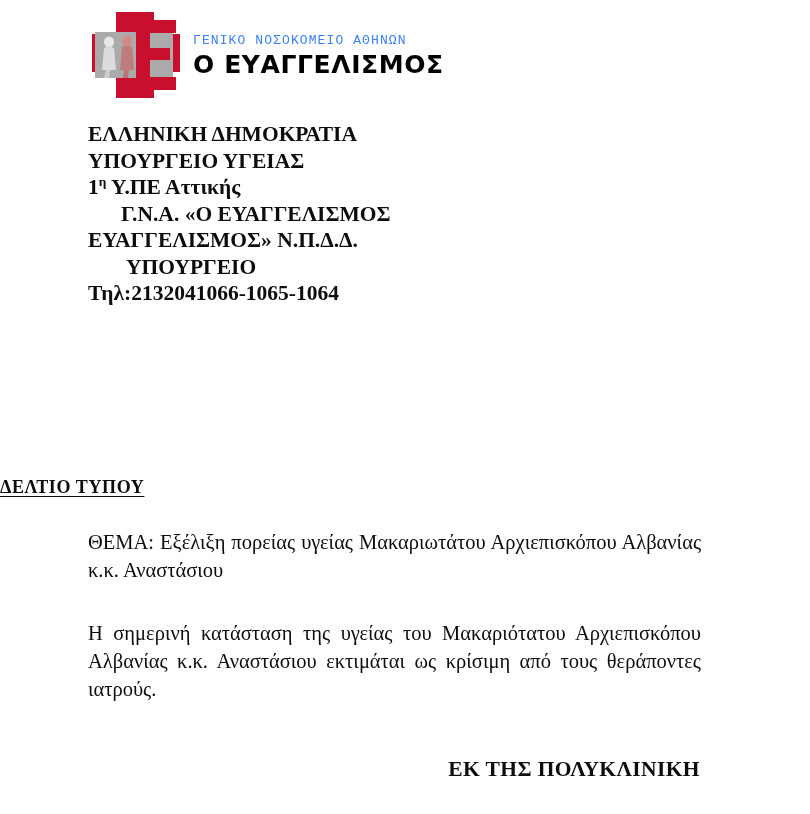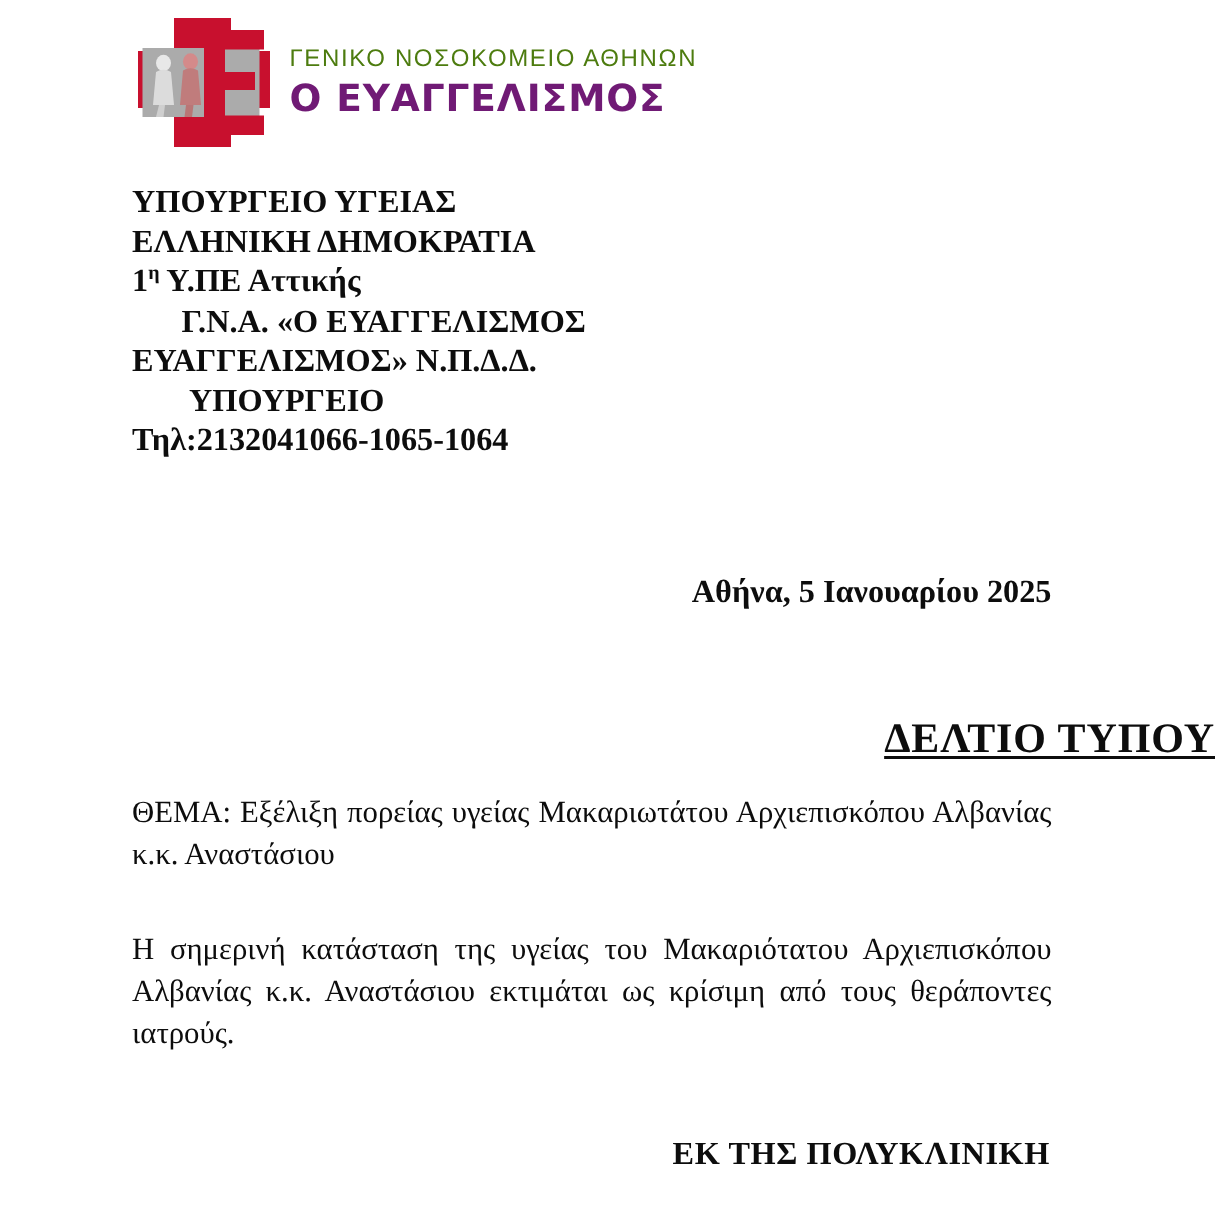--- a/index.html
+++ b/index.html
@@ -49,33 +49,33 @@
 
   .logo-text {
     margin-left: 10px;
     display: flex;
     flex-direction: column;
     justify-content: center;
     line-height: 1;
   }
 
   .logo-line-top {
-    font-family: Liberation Sans, sans-serif;
-    font-size: 16px;
+    font-family: Liberation Mono, monospace;
+    font-size: 13px;
     letter-spacing: 1.1px;
-    color: #4d7c0f;
+    color: #3b82f6;
     white-space: nowrap;
   }
 
   .logo-line-main {
     font-family: "DejaVu Sans", sans-serif;
     font-size: 25px;
     font-weight: bold;
     letter-spacing: 0.6px;
-    color: #701a75;
+    color: #000000;
     white-space: nowrap;
     margin-top: 5px;
   }
 
   
   .letterhead {
     position: absolute;
     left: 88px;
     top: 121px;
     font-weight: bold;
@@ -101,23 +101,23 @@
     font-size: 21.5px;
     white-space: nowrap;
   }
 
   
   .doc-title {
     position: absolute;
     left: 0;
     right: 0;
     top: 477px;
-    text-align: right;
-    font-weight: bold;
-    font-size: 28px;
+    text-align: left;
+    font-weight: bold;
+    font-size: 18px;
     letter-spacing: 0.6px;
   }
   .doc-title span {
     text-decoration: underline;
     text-underline-offset: 3px;
   }
 
   
   .subject {
     position: absolute;
@@ -192,30 +192,29 @@
     </div>
 
     <div class="logo-text">
       <div class="logo-line-top">ΓΕΝΙΚΟ ΝΟΣΟΚΟΜΕΙΟ ΑΘΗΝΩΝ</div>
       <div class="logo-line-main">Ο ΕΥΑΓΓΕΛΙΣΜΟΣ</div>
     </div>
 
   </div>
 
   <div class="letterhead">
+    <div>ΕΛΛΗΝΙΚΗ ΔΗΜΟΚΡΑΤΙΑ</div>
     <div>ΥΠΟΥΡΓΕΙΟ ΥΓΕΙΑΣ</div>
-    <div>ΕΛΛΗΝΙΚΗ ΔΗΜΟΚΡΑΤΙΑ</div>
     <div><span>1</span><span class="sup-ordinal">η</span><span> Υ.ΠΕ  Αττικής</span></div>
     <div class="lh-indent-sm">Γ.Ν.Α. «Ο ΕΥΑΓΓΕΛΙΣΜΟΣ</div>
     <div>ΕΥΑΓΓΕΛΙΣΜΟΣ»  Ν.Π.Δ.Δ.</div>
     <div class="lh-indent-lg">ΥΠΟΥΡΓΕΙΟ</div>
     <div>Τηλ:2132041066-1065-1064</div>
   </div>
 
-  <div class="date-line">Αθήνα,   5 Ιανουαρίου 2025</div>
 
   <div class="doc-title">
     <span>ΔΕΛΤΙΟ ΤΥΠΟΥ</span>
   </div>
 
   <div class="subject">ΘΕΜΑ:  Εξέλιξη πορείας υγείας Μακαριωτάτου Αρχιεπισκόπου Αλβανίας  κ.κ. Αναστάσιου</div>
 
   <div class="body-para">Η σημερινή κατάσταση της υγείας του Μακαριότατου Αρχιεπισκόπου Αλβανίας κ.κ. Αναστάσιου  εκτιμάται ως κρίσιμη από τους θεράποντες ιατρούς.</div>
 
   <div class="signature">ΕΚ ΤΗΣ ΠΟΛΥΚΛΙΝΙΚΗ</div>

